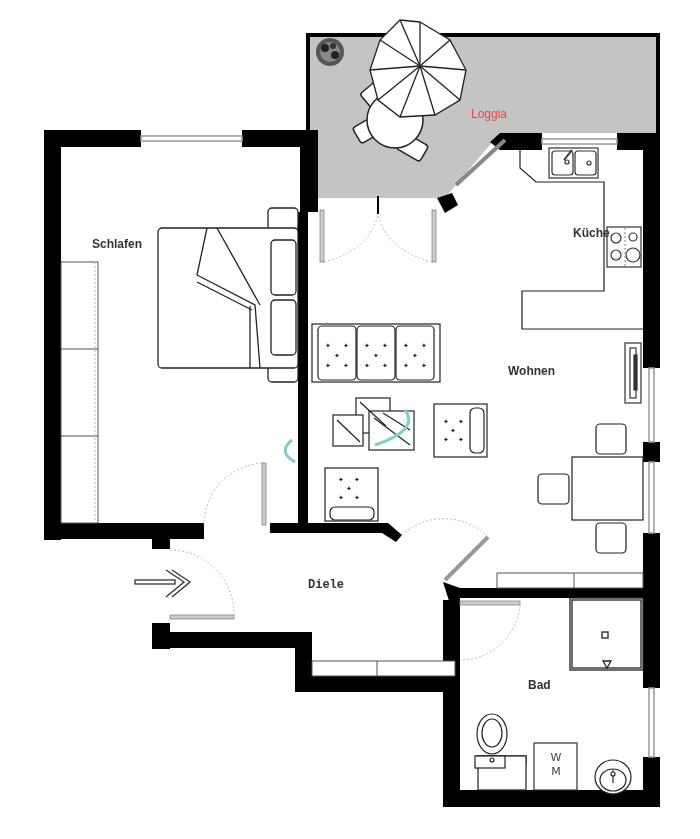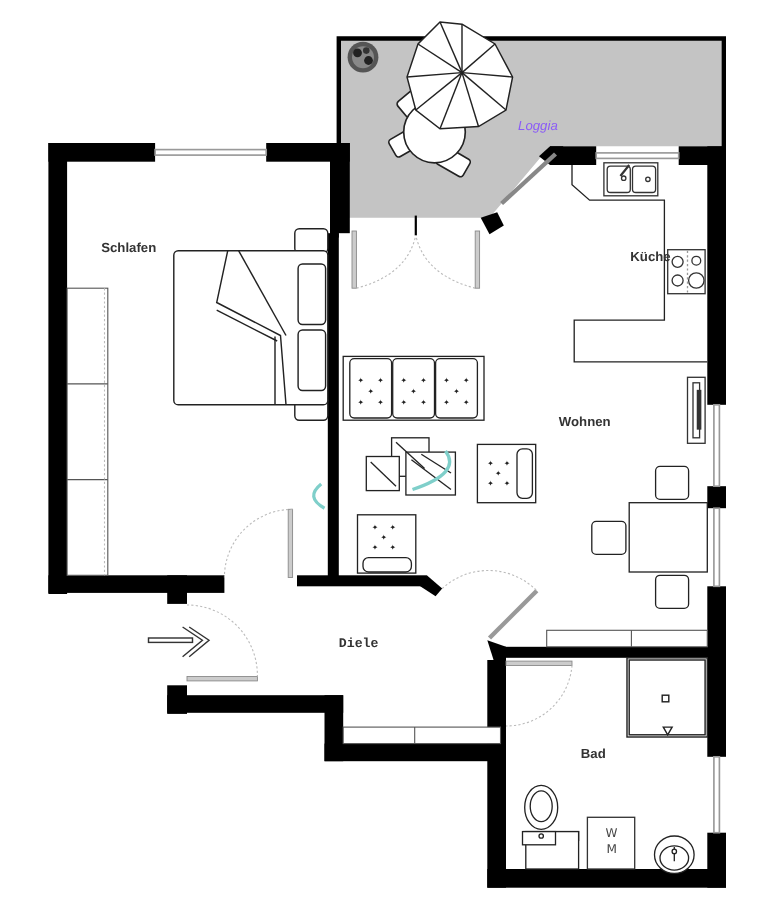--- a/index.html
+++ b/index.html
@@ -1,19 +1,19 @@
 <!DOCTYPE html>
 <html><head>
 <meta charset="utf-8">
 <style>
   html, body { margin: 0; padding: 0; background: #ffffff; }
   body { width: 700px; height: 839px; overflow: hidden; position: relative; font-family: "Liberation Sans", sans-serif; }
   #plan { position: absolute; left: 0; top: 0; width: 700px; height: 839px; }
   .room-label { position: absolute; font-family: "Liberation Sans", sans-serif; font-size: 12px; font-weight: bold; color: #333333; white-space: nowrap; }
-  .loggia-label { font-weight: normal; color: #8b5cf6; font-style: italic; }
+  .loggia-label { font-weight: normal; color: #ef4444; }
   .wm-label { position: absolute; font-family: "DejaVu Sans", sans-serif; font-size: 11px; color: #444; text-align: center; line-height: 14px; width: 20px; }
 </style>
 </head>
 <body>
 
 <svg id="plan" viewBox="0 0 700 839" xmlns="http://www.w3.org/2000/svg">
 
   <g>
     <polygon points="310,35 656,35 656,133 500,133 445,198 310,198" fill="#c4c4c4"></polygon>
     <polyline points="308,210 308,35 658,35 658,135" fill="none" stroke="#000" stroke-width="4"></polyline>
@@ -258,22 +258,22 @@
 
   <g stroke="#222" stroke-width="1.2" fill="#fff">
     <ellipse cx="613" cy="777" rx="18" ry="17"></ellipse>
     <ellipse cx="613" cy="780" rx="13" ry="11"></ellipse>
     <line x1="613" y1="770" x2="613" y2="783"></line>
     <circle cx="613" cy="774" r="2"></circle>
   </g>
 </svg>
 
 <div class="room-label loggia-label" style="left:471px; top:107px;">Loggia</div>
-<div class="room-label" style="left:92px; top:218px;">Schlafen</div>
+<div class="room-label" style="left:92px; top:237px;">Schlafen</div>
 <div class="room-label" style="left:573px; top:226px;">Küche</div>
-<div class="room-label" style="left:508px; top:376px;text-align:right;">Wohnen</div>
+<div class="room-label" style="left:508px; top:364px;text-align:right;">Wohnen</div>
 <div class="room-label" style="left:308px; top:578px;font-family:Liberation Mono, monospace;">Diele</div>
 <div class="room-label" style="left:528px; top:678px;">Bad</div>
 
 <div class="wm-label" style="left:546px; top:751px;">
   <div>W</div>
   <div>M</div>
 </div>
 
 </body></html>

